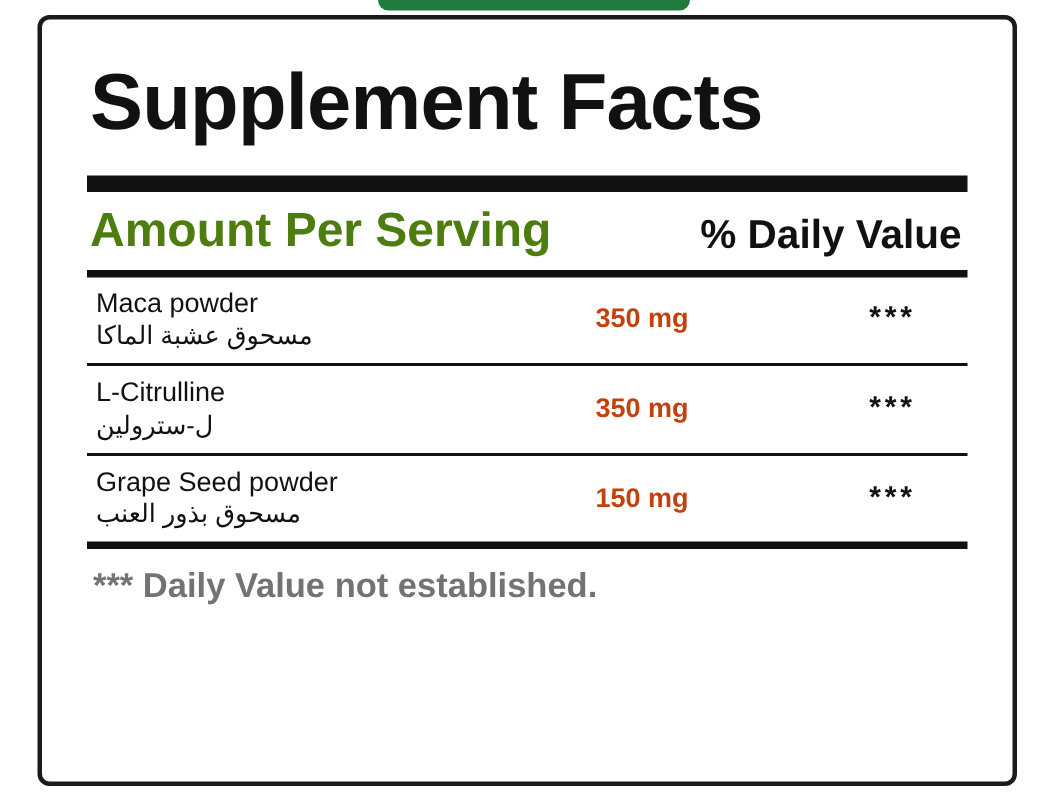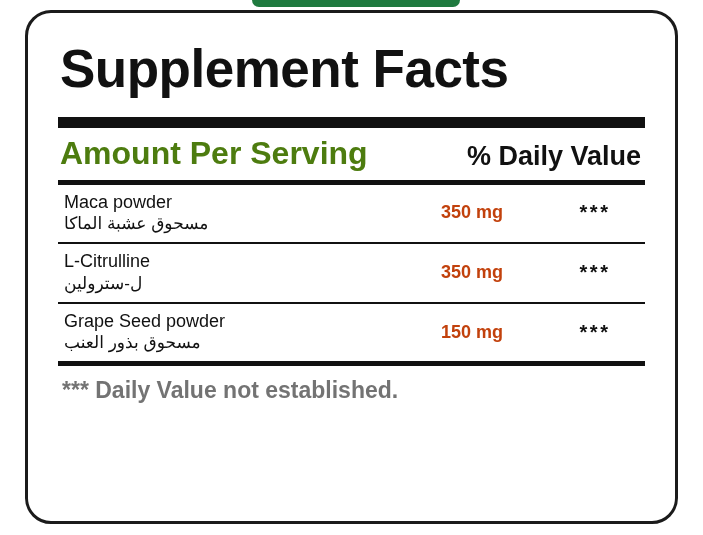--- a/index.html
+++ b/index.html
@@ -31,21 +31,21 @@
     border-bottom-right-radius: 10px;
   }
   .panel {
     position: absolute;
     top: 10px;
     left: 25px;
     width: 653px;
     height: 514px;
     background: #ffffff;
     border: 3px solid #1b1b1b;
-    border-radius: 26px;
+    border-radius: 8px;
     box-sizing: border-box;
   }
   .inner {
     position: absolute;
     top: 28px;
     left: 30px;
     right: 30px;
   }
   .title {
     font-size: 53px;
@@ -93,20 +93,21 @@
     font-weight: bold;
     color: #111111;
     text-align: center;
     padding-right: 2px;
   }
   .ing-row {
     display: flex;
     align-items: center;
     padding: 6px 2px 7px 2px;
     min-height: 44px;
+    gap: 44px;
   }
   .ing-name {
     flex: 1 1 auto;
     padding-left: 4px;
   }
   .ing-en {
     font-size: 18px;
     color: #111111;
     line-height: 1.25;
   }

